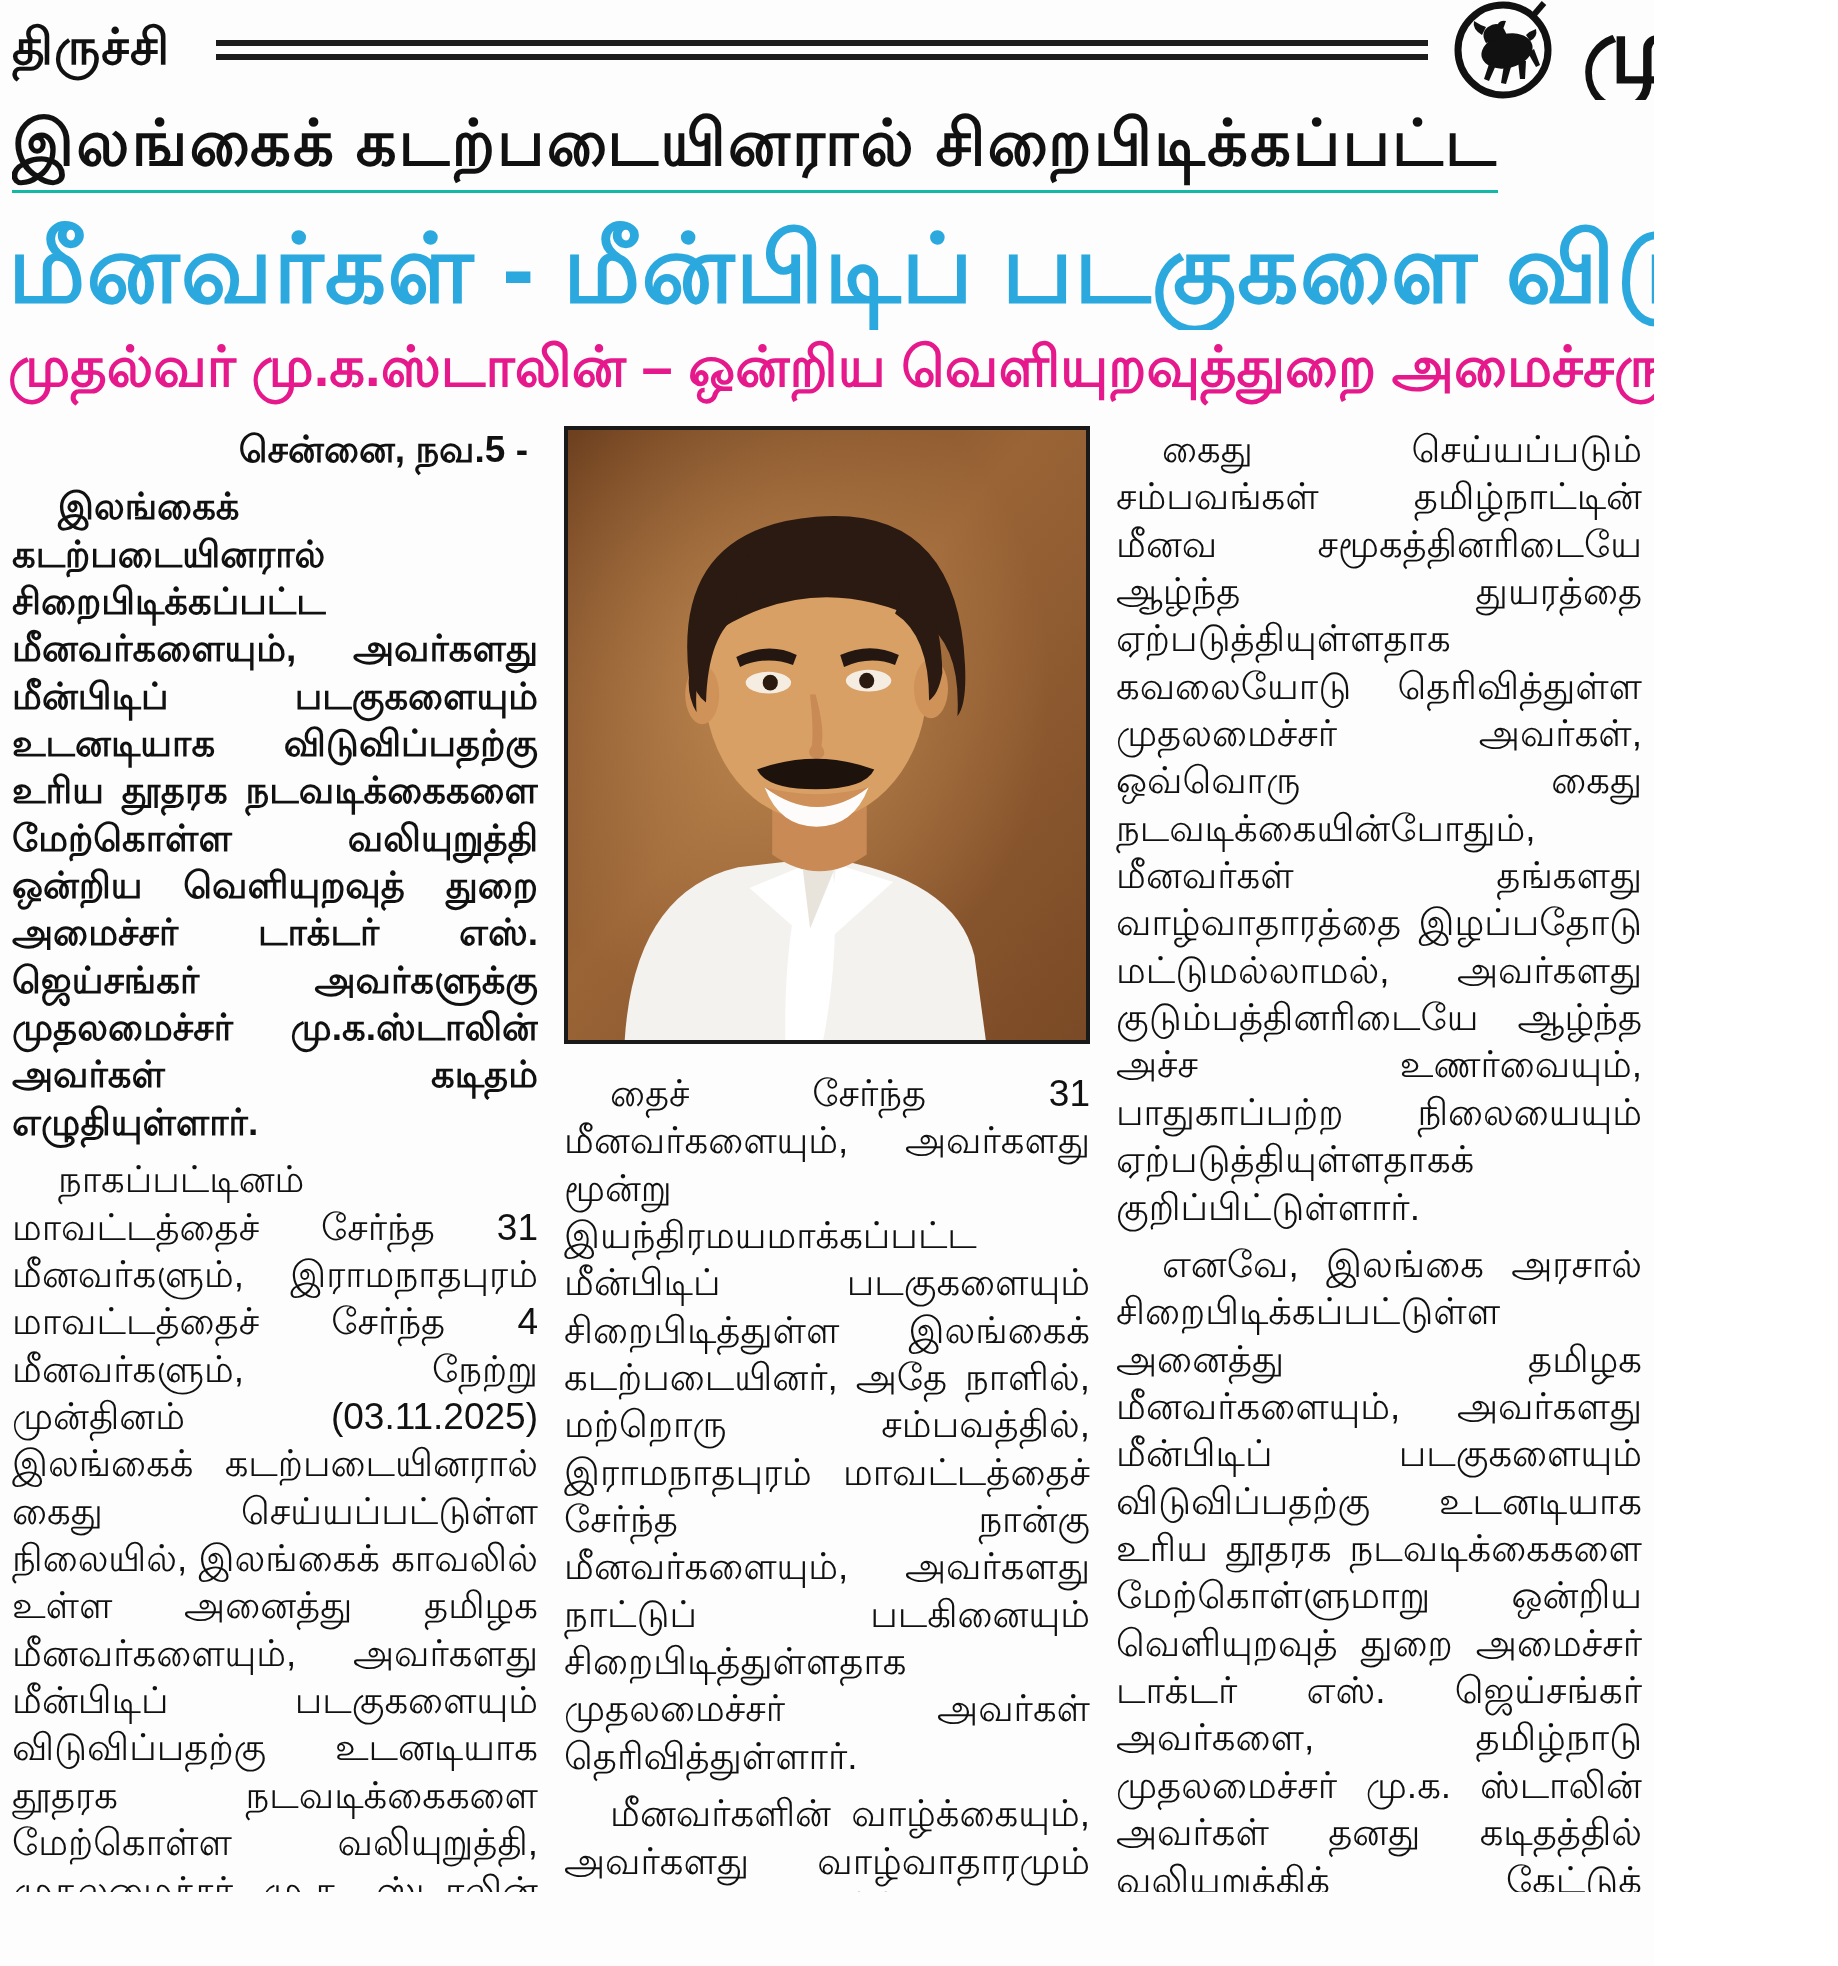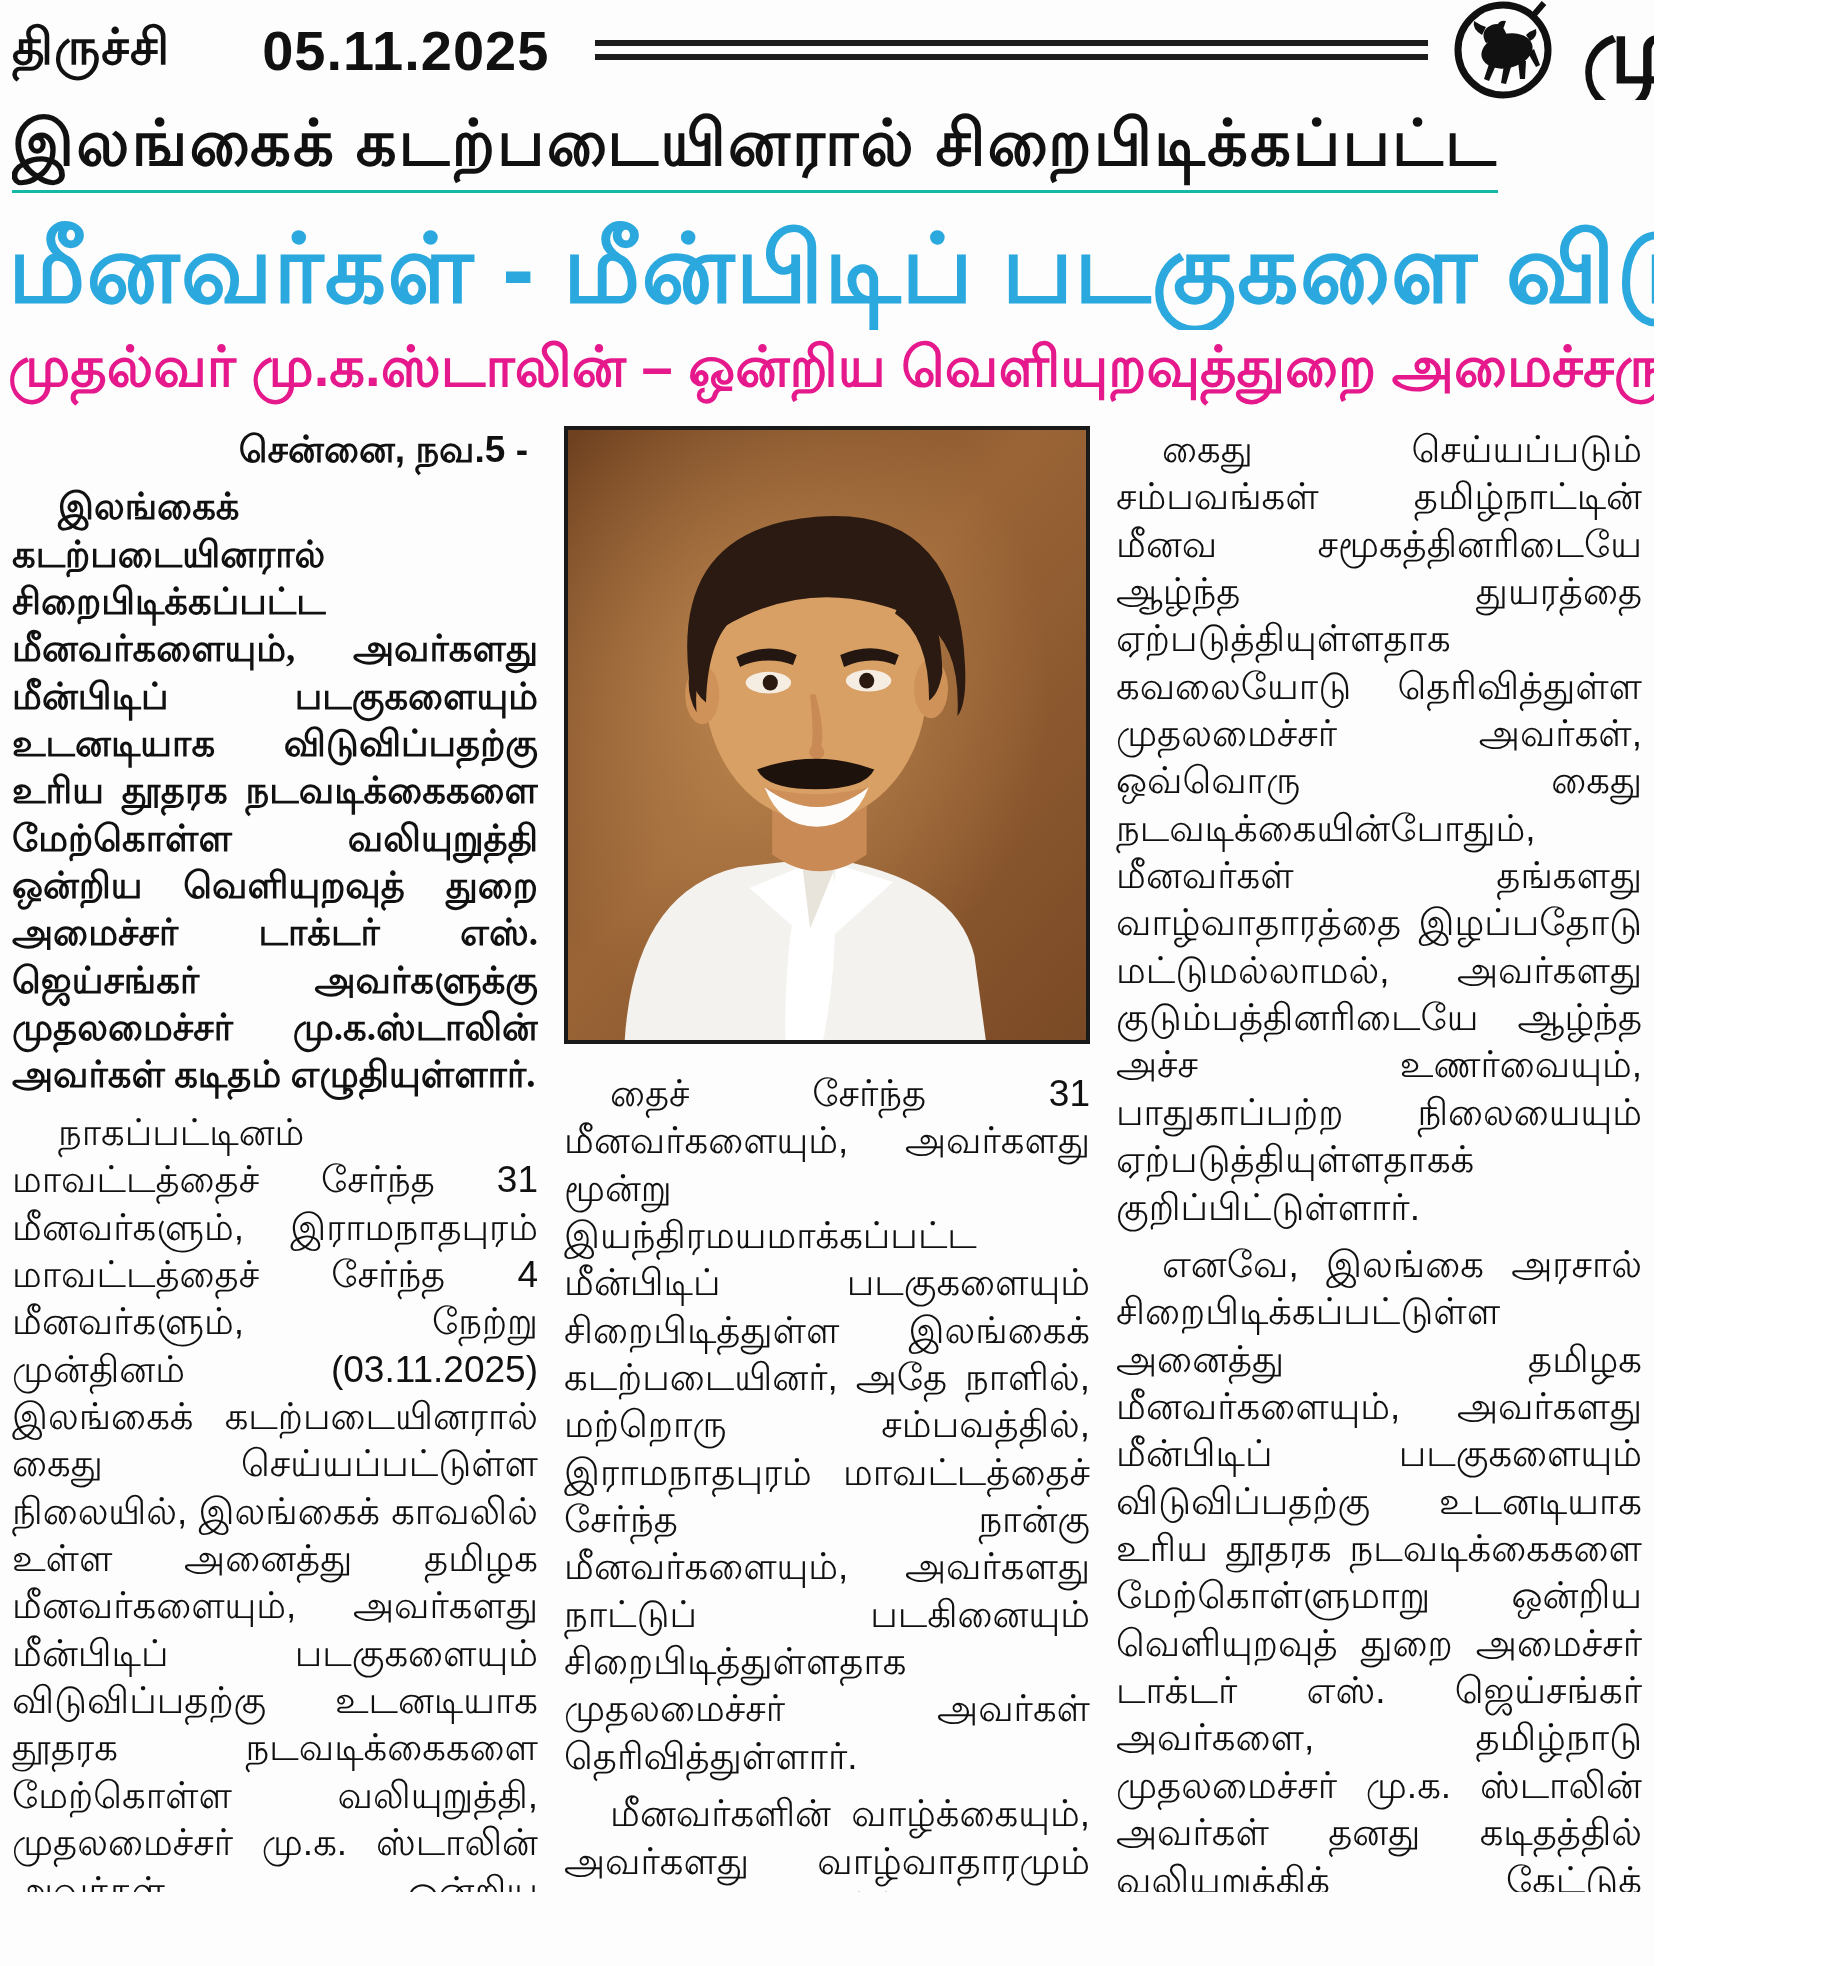--- a/index.html
+++ b/index.html
@@ -57,41 +57,40 @@
   .columns {
     display: flex; gap: 26px; padding: 14px 12px 0;
     height: 1480px; overflow: hidden;
   }
   .col { flex: 1 1 0; overflow: hidden; }
   .col p {
     font-size: 37px; line-height: 1.28; text-align: justify;
     text-indent: 46px; margin-bottom: 10px;
     word-break: break-word;
   }
-  .col p.bold { font-weight: bold; font-family: Liberation Serif, serif; }
+  .col p.bold { font-weight: bold; }
   .dateline {
     font-size: 38px; font-weight: bold; text-align: right !important;
     text-indent: 0 !important; padding-right: 10px; margin-bottom: 12px;
   }
 
   
   .photo-frame {
     width: 100%; height: 618px; border: 4px solid #1a1a1a;
     margin-bottom: 26px; overflow: hidden; background: #8a5a33;
   }
   .photo-frame svg { display: block; width: 100%; height: 100%; }
 </style>
 </head>
 <body>
 
 <div class="page">
 
   <header class="masthead">
     <span class="edition">திருச்சி</span>
-    <span class="date">05.11.2025</span>
     <div class="rule"></div>
     <div class="logo">
       <svg viewBox="0 0 102 102">
         <circle cx="51" cy="51" r="45" fill="none" stroke="#111" stroke-width="7"></circle>
         <line x1="80" y1="18" x2="92" y2="4" stroke="#111" stroke-width="6"></line>
 
         <g fill="#111">
           <ellipse cx="55" cy="52" rx="26" ry="17" transform="rotate(-14 55 52)"></ellipse>
           <path d="M34 44 q-6 -10 2 -16 q10 -7 16 2 l4 8 z"></path>
           <path d="M30 36 q-10 -6 -8 -14 q6 4 12 6 z"></path>

